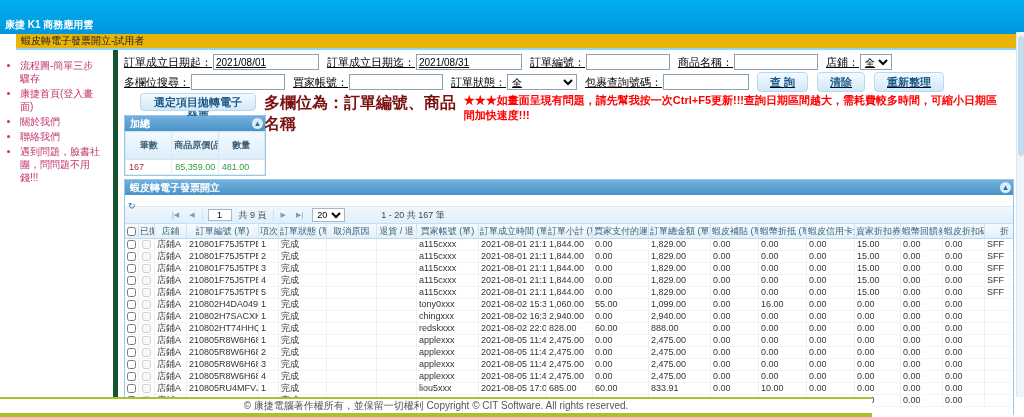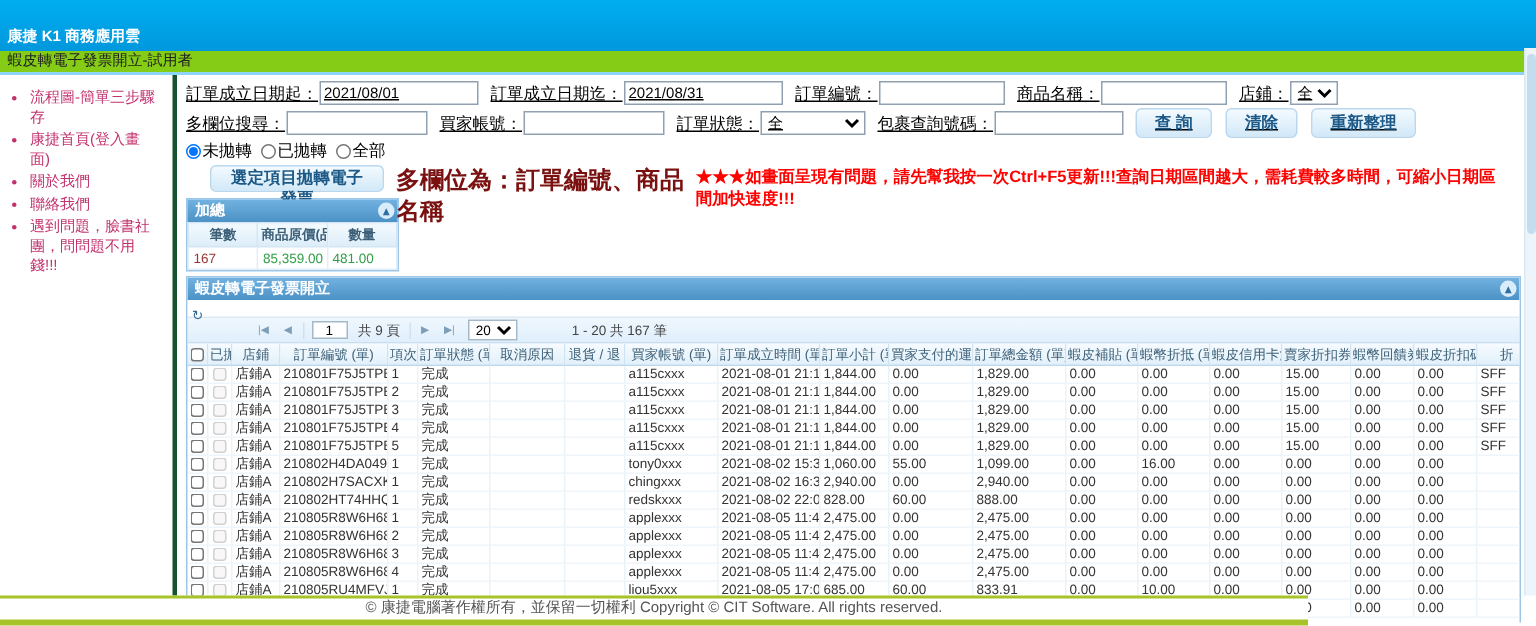--- a/index.html
+++ b/index.html
@@ -1,25 +1,25 @@
 <!DOCTYPE html>
 <html><head>
 <meta charset="utf-8">
 <style>
   * { box-sizing: border-box; margin: 0; padding: 0; }
   html,body { width:1024px; height:417px; overflow:hidden; background:#fff;
     font-family:"Liberation Sans", sans-serif; }
 
   .topbar { height:16px; background:linear-gradient(#00aef0,#0097dd); color:#fff;
     font-size:10px; font-weight:bold; line-height:16px; padding:17px 5px; }
-  .subbar { height:16px; background:#84cc16; border-bottom:2px solid #8ed4f5;
-    font-size:10px; line-height:14px; padding:0 5px; color:#222; }
+  .subbar { height:16px; background:#eab308; border-bottom:2px solid #8ed4f5;
+    font-size:10px; line-height:14px; padding:0 5px; color:#222;margin-left:16px; }
 
   .layout { display:flex; height:365px; position:relative; }
-  .sidebar { width:118px; min-width:118px; border-right:3px solid #14532d; padding:9px 10px 0 4px; }
+  .sidebar { width:118px; min-width:118px; border-right:5px solid #14532d; padding:9px 10px 0 4px; }
   .sidebar ul { list-style:disc; margin-left:16px; }
   .sidebar li { color:#c2336e; font-size:10px; line-height:13px; margin-bottom:2px; cursor:pointer; }
 
   .main { flex:1; padding:1px 10px 0 6px; overflow:hidden; }
   .notice { font-size:11px; color:#000; margin:1px 0 1px; height:13px; line-height:12px;}
   .frow { display:flex; align-items:center; font-size:11px; margin:2px 0; white-space:nowrap; height:18px;text-decoration:underline;}
   .frow label { margin-right:1px; color:#000; }
   .ti { height:16px; border:1px solid #90a0b0; font-size:10px; padding:0 2px; margin-right:8px;
         font-family:inherit; background:#fff; }
   .w-date{width:106px;} .w-mid{width:84px;} .w-big{width:94px;} .w-pkg{width:86px;}
@@ -38,21 +38,21 @@
 
   .panel { border:1px solid #9cc6e8; background:#fff; }
   .caption { background:linear-gradient(#71b2e0,#4c92c6); color:#fff; font-size:10px; font-weight:bold;
     padding:1px 5px; position:relative; height:15px; line-height:13px; }
   .collapse { position:absolute; right:2px; top:2px; width:11px; height:11px; background:#d9ecfa;
     border-radius:50%; color:#2e6e9e; font-size:8px; line-height:11px; text-align:center; cursor:pointer; }
 
   .totals-panel { width:142px; margin:3px 0 3px; }
   .ttable { border-collapse:collapse; width:100%; table-layout:fixed; }
   .ttable th { background:linear-gradient(#f3fafe,#dcedf9); border:1px solid #d4e6f4; font-size:9px;
-    color:#3d6078; height:16px; padding:0 2px; font-weight:bold; white-space:nowrap; overflow:hidden;}
+    color:#3d6078; height:28px; padding:0 2px; font-weight:bold; white-space:nowrap; overflow:hidden;}
   .ttable td { border:1px solid #e3eff8; font-size:9px; height:15px; padding:0 3px; white-space:nowrap; }
   .count { color:#993333; }
   .money { color:#2f9e46; }
 
   .grid-panel { overflow:hidden; height:248px; }
   .gtoolbar { height:12px; background:#fff; border-bottom:1px solid #dceaf5; padding-left:3px; }
   .refresh { color:#2e6e9e; font-size:9px; line-height:11px; cursor:pointer; display:inline-block; }
   .gpager { height:17px; background:linear-gradient(#f0f7fd,#dfeffc); border-bottom:1px solid #c9def0;
     display:flex; align-items:center; font-size:9px; color:#444; padding-left:42px; }
   .pbtn { color:#7d9db8; font-size:7px; cursor:pointer; padding:0 5px; }
@@ -124,34 +124,20 @@
       <input class="ti w-big" style="">
       <label>訂單狀態：</label>
       <select style="width:70px"><option>全</option></select>
       <label>包裹查詢號碼：</label>
       <input class="ti w-pkg" style="">
       <button class="btn">查 詢</button>
       <button class="btn">清除</button>
       <button class="btn">重新整理</button>
     </div>
 
-    <div class="radio-row">
-        <label>
-          <input type="radio" name="transfer" checked="" style="">
-          <span>未拋轉</span>
-        </label>
-        <label>
-          <input type="radio" name="transfer" style="">
-          <span>已拋轉</span>
-        </label>
-        <label>
-          <input type="radio" name="transfer" style="">
-          <span>全部</span>
-        </label>
-      </div>
 
     <div class="action-row">
       <button class="btn transfer">選定項目拋轉電子發票</button>
       <span class="hint-bold">多欄位為：訂單編號、商品名稱 </span>
       <span class="hint-warn">★★★如畫面呈現有問題，請先幫我按一次Ctrl+F5更新!!!查詢日期區間越大，需耗費較多時間，可縮小日期區間加快速度!!!</span>
     </div>
 
     <div class="panel totals-panel">
       <div class="caption">
         <span>加總</span>

